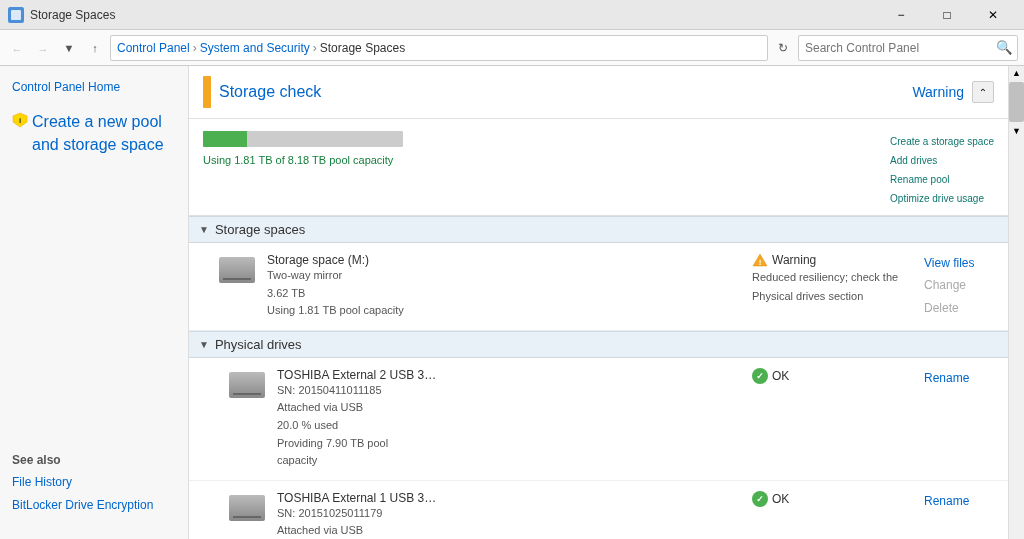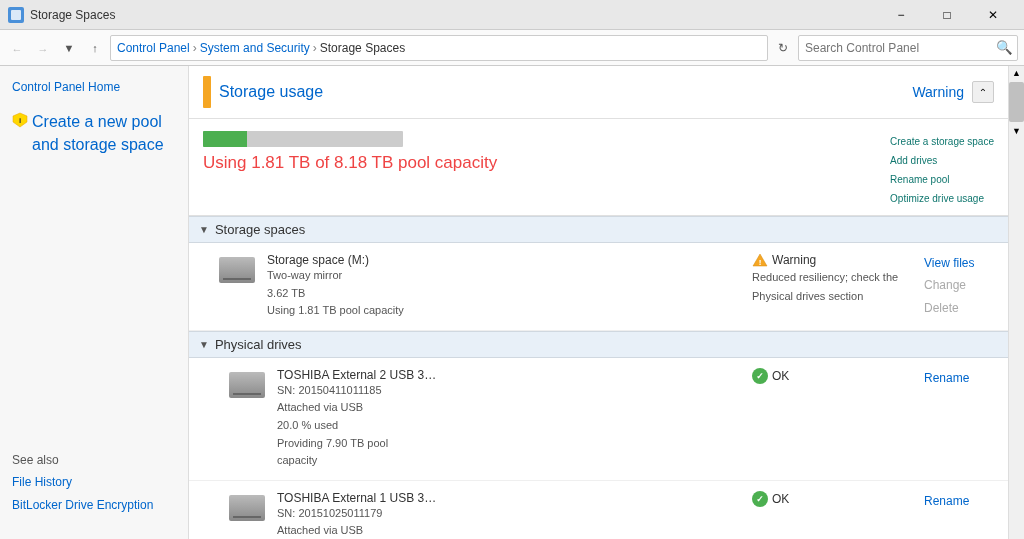--- a/index.html
+++ b/index.html
@@ -87,21 +87,21 @@
     .sidebar-link {
       color: #0066cc;
       cursor: pointer;
       padding: 2px 12px;
       font-size: 12px;
       line-height: 1.6;
     }
     .sidebar-link.with-icon { display: flex; align-items: flex-start; gap: 4px; padding: 4px 12px; }
     .sidebar-see-also { 
       margin-top: auto; padding: 10px 12px 2px;
-      font-size: 12px; color: #555; font-weight: 400;
+      font-size: 12px; color: #555; font-weight: 700;
     }
     .sidebar-bottom-links { padding: 2px 12px; }
 
     
     .content {
       flex: 1;
       overflow-y: auto;
       background: white;
       padding: 0;
     }
@@ -133,21 +133,21 @@
       padding: 12px 14px 8px;
       display: flex; gap: 20px;
       border-bottom: 1px solid #e0e0e0;
     }
     .progress-left { flex: 1; }
     .progress-bar-wrap {
       width: 200px; height: 16px; background: #ccc; border-radius: 1px;
       overflow: hidden; margin-bottom: 6px;
     }
     .progress-bar-fill { height: 100%; background: #4caf50; width: 22%; }
-    .progress-label { font-size: 17px; color: #ef4444; }
+    .progress-label { font-size: 11px; color: #15803d; }
     .pool-actions { display: flex; flex-direction: column; gap: 2px; padding-top: 2px; }
     .pool-action-link { color: #0f766e; cursor: pointer; font-size: 10px; line-height: 1.7; }
 
     
     .section-header {
       display: flex; align-items: center; gap: 6px;
       background: #e8f0f8; padding: 5px 10px;
       border-top: 1px solid #d0d8e0; border-bottom: 1px solid #d0d8e0;
       cursor: pointer;
     }
@@ -260,21 +260,21 @@
       <div class="sidebar-link" style="padding:2px 0;">BitLocker Drive Encryption</div>
     </div>
     <div style="height:10px;"></div>
   </div>
 
   <div class="content">
 
     <div class="pool-header">
       <div class="pool-title-area">
         <div class="pool-color-bar"></div>
-        <span class="pool-title">Storage usage</span>
+        <span class="pool-title">Storage check</span>
       </div>
       <div class="pool-warning-area">
         <span class="warning-text">Warning</span>
         <button class="warning-up-btn">⌃</button>
       </div>
     </div>
 
     <div class="progress-section">
       <div class="progress-left">
         <div class="progress-bar-wrap">

